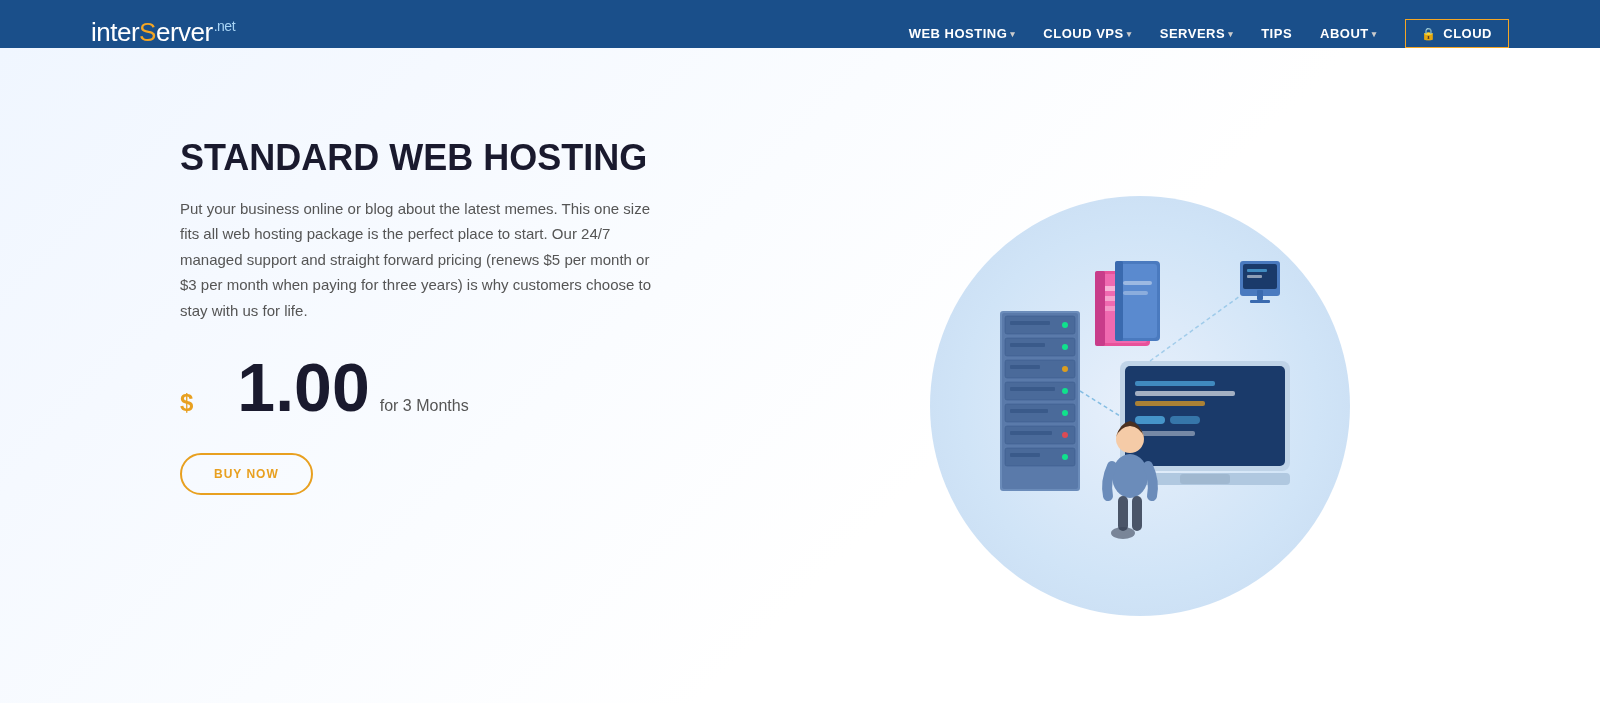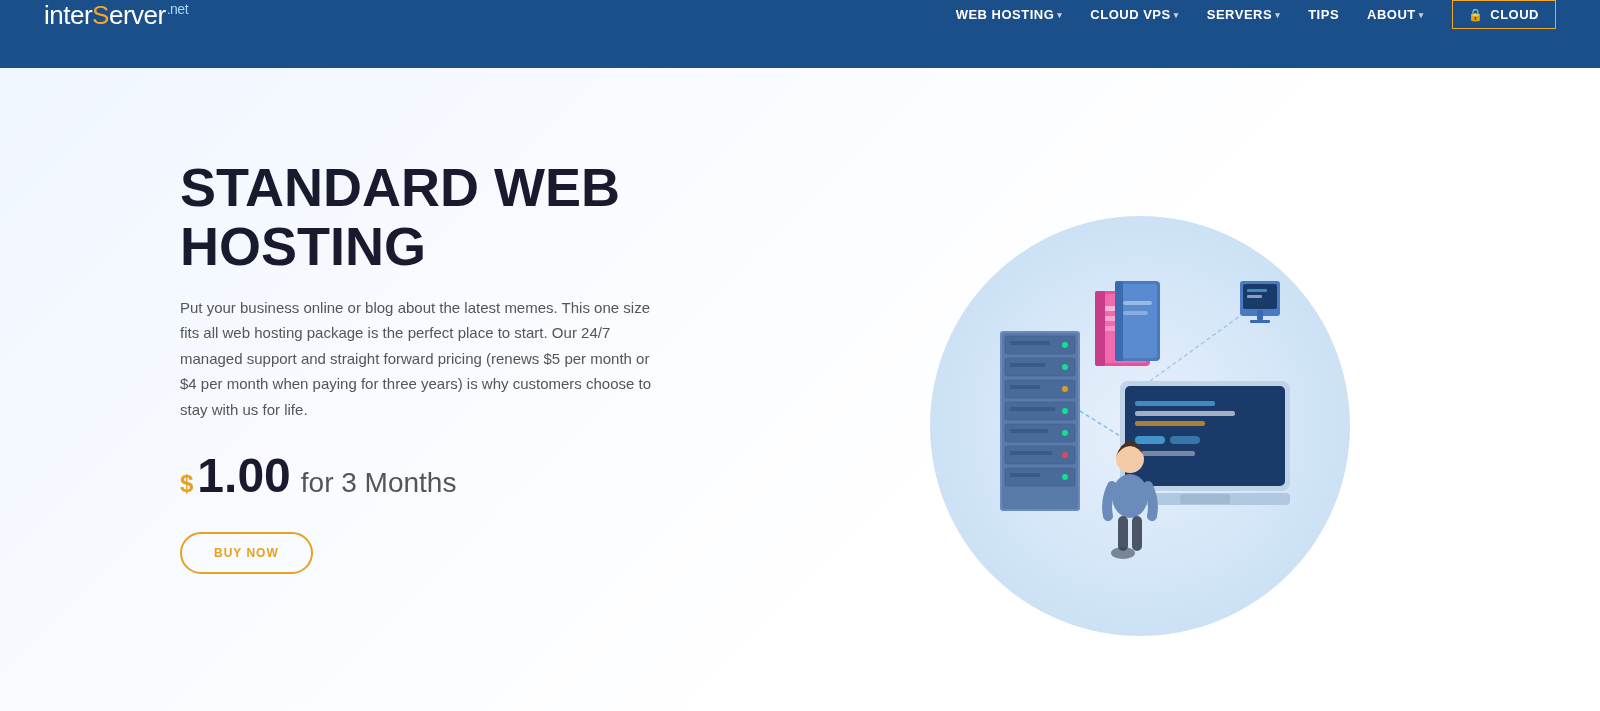--- a/index.html
+++ b/index.html
@@ -1,25 +1,25 @@
 <!DOCTYPE html>
 <html><head>
   <meta charset="utf-8">
   <style>
     * { margin: 0; padding: 0; box-sizing: border-box; }
     body { font-family: 'Arial', sans-serif; background: #fff; width: 1600px; overflow-x: hidden; }
 
     
     .header {
       background: #1a4f8a;
-      height: 68px;
-      display: flex;
-      align-items: flex-start;
+      height: 48px;
+      display: flex;
+      align-items: flex-end;
       justify-content: space-between;
-      padding: 0 44px;
+      padding: 0 91px;
     }
     .logo {
       display: flex;
       align-items: center;
     }
     .logo-text {
       font-size: 26px;
       color: #fff;
       font-weight: 400;
       letter-spacing: -0.5px;
@@ -74,21 +74,21 @@
       max-width: 560px;
       padding-top: 30px;
     }
     .discount-label {
       font-size: 28px;
       color: #e8a020;
       font-weight: 500;
       margin-bottom: 4px;
     }
     .main-heading {
-      font-size: 54px;
+      font-size: 36px;
       font-weight: 800;
       color: #1a1a2e;
       text-transform: uppercase;
       margin-bottom: 18px;
       line-height: 1.1;
     }
     .description {
       font-size: 15px;
       color: #555;
       line-height: 1.7;
@@ -102,27 +102,28 @@
       margin-bottom: 32px;
     }
     .dollar-sign {
       font-size: 24px;
       color: #e8a020;
       font-weight: 700;
       vertical-align: super;
       line-height: 1;
     }
     .price-number {
-      font-size: 48px;
+      font-size: 68px;
       font-weight: 800;
       color: #1a1a2e;
       line-height: 1;
+      margin-left: 40px;
     }
     .price-suffix {
-      font-size: 28px;
+      font-size: 16px;
       color: #555;
       margin-left: 6px;
     }
     .buy-now-btn {
       border: 2px solid #e8a020;
       color: #e8a020;
       background: transparent;
       padding: 12px 32px;
       font-size: 12px;
       font-weight: 700;
@@ -188,21 +189,21 @@
     <button class="login-btn">
       <span class="login-icon">🔒</span>
       <span>CLOUD</span>
     </button>
   </nav>
 </header>
 
 <section class="main">
   <div class="left-content">
     <h1 class="main-heading">STANDARD WEB HOSTING</h1>
-    <p class="description">Put your business online or blog about the latest memes. This one size fits all web hosting package is the perfect place to start. Our 24/7 managed support and straight forward pricing (renews $5 per month or $4 per month when paying for three years) is why customers choose to stay with us for life.</p>
+    <p class="description">Put your business online or blog about the latest memes. This one size fits all web hosting package is the perfect place to start. Our 24/7 managed support and straight forward pricing (renews $5 per month or $3 per month when paying for three years) is why customers choose to stay with us for life.</p>
     <div class="price-block">
       <span class="dollar-sign">$</span>
       <span class="price-number">1.00</span>
       <span class="price-suffix">for 3 Months</span>
     </div>
     <button class="buy-now-btn">BUY NOW</button>
   </div>
   <div class="right-content">
     <div class="hero-circle">
 

